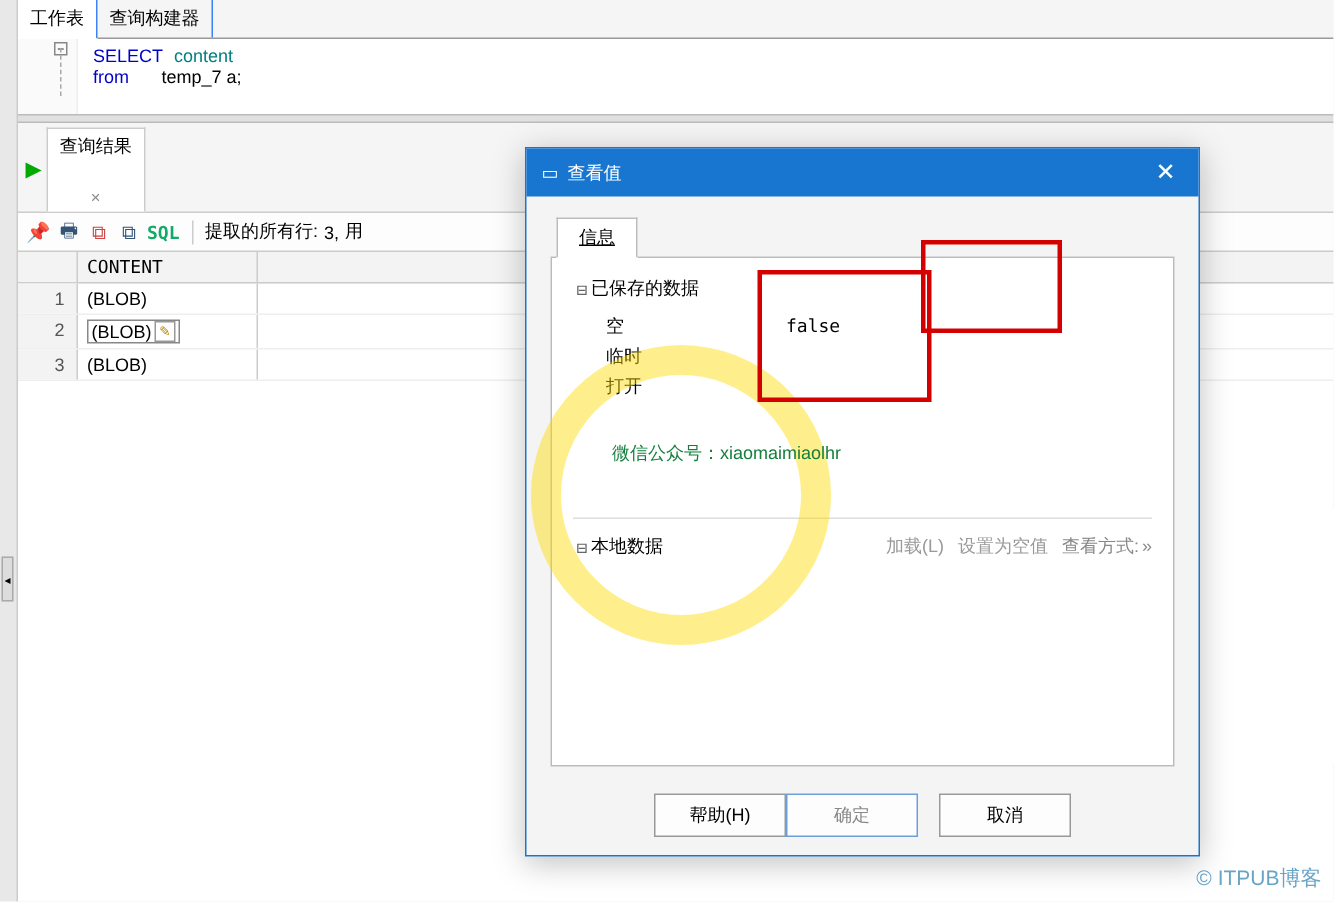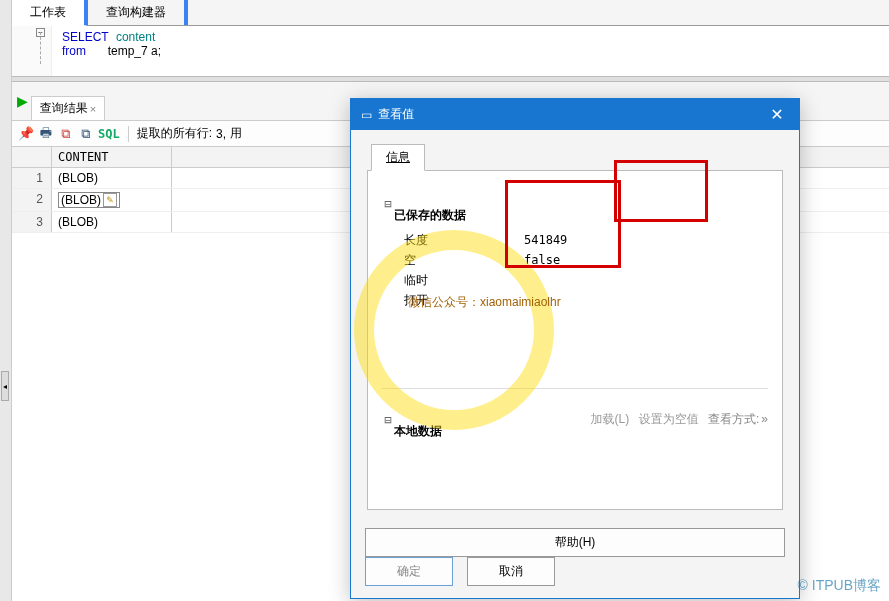--- a/index.html
+++ b/index.html
@@ -5,37 +5,37 @@
   * { box-sizing: border-box; font-family: "Microsoft YaHei", Arial, sans-serif; font-size: 12px; }
   body { margin: 0; background: #f0f0f0; width: 889px; height: 601px; overflow: hidden; position: relative; }
   
   .main-shell { display: flex; height: 100%; }
   .left-gutter { width: 12px; background: #e8e8e8; border-right: 1px solid #ccc; position: relative; }
   .left-gutter .collapse { position: absolute; bottom: 200px; left: 1px; width: 8px; height: 30px; background: #ddd; border: 1px solid #aaa; font-size: 8px; display:flex; align-items:center; justify-content:center;}
   
   .content { flex: 1; display: flex; flex-direction: column; background: #fff; }
   
   .tabs-top { display: flex; background: #f5f5f5; border-bottom: 1px solid #999; }
-  .tab { padding: 4px 18px; border-right: 4px solid #3b82f6; cursor: pointer; }
+  .tab { padding: 4px 8px; border-right: 1px solid #3b82f6; cursor: pointer; }
   .tab.active { background: #fff; border-bottom: 1px solid #fff; margin-bottom: -1px; }
   
   .sql-editor { display: flex; background: #fff; min-height: 50px; }
   .sql-gutter { width: 40px; background: #fafafa; border-right: 1px solid #eee; position:relative;}
   .sql-gutter .bar{ position:absolute; left:28px; top:6px; width:1px; height:32px; border-left:1px dashed #aaa;}
   .sql-gutter .minus{ position:absolute; left:24px; top:2px; width:9px;height:9px;border:1px solid #888;font-size:8px;line-height:7px;text-align:center;}
   .sql-text { padding: 4px 10px; font-family: Consolas, monospace; }
   .kw-blue { color: #0000cc; }
   .kw-teal { color: #008080; }
   .kw-black { color: #000; }
   
   .splitter-h { height: 6px; background: #e0e0e0; border-top: 1px solid #bbb; border-bottom: 1px solid #bbb; cursor: row-resize;}
   
   .result-tabbar { display: flex; align-items: center; background: #f5f5f5; border-bottom: 1px solid #ccc; padding-left: 2px;}
   .play-icon { color: #0a0; font-size: 14px; margin: 0 3px; }
-  .result-tab { padding: 3px 8px; background: #fff; border: 1px solid #ccc; border-bottom: none; margin-top: 14px; display:flex; align-items:center; gap:2px;}
+  .result-tab { padding: 3px 8px; background: #fff; border: 1px solid #ccc; border-bottom: none; margin-top: 3px; display:flex; align-items:center; gap:20px;flex-direction:column;}
   .close-x { color: #888; cursor: pointer; font-size:11px;}
   
   .toolbar { display: flex; align-items: center; padding: 4px 6px; border-bottom: 1px solid #ccc; background: #fdfdfd; gap: 4px;}
   .tb-icon { width: 16px; height: 16px; display: inline-flex; align-items:center; justify-content:center; font-size:13px;}
   .pin { color: #c00; }
   .printer { color: #357; }
   .copy1 { color: #c44; }
   .copy2 { color: #357; }
   .sql-badge { color: #1a6; font-weight: bold; font-family: Consolas,monospace;}
   .toolbar .divider { width:1px; height:16px; background:#ccc; margin:0 4px;}
@@ -56,39 +56,39 @@
   .dlg-title { background: #1876d0; color: #fff; padding: 6px 10px; display: flex; align-items: center; font-size: 13px;}
   .dlg-title .spacer { flex: 1; }
   .dlg-title .x { width: 36px; text-align: center; font-size: 16px; cursor: pointer; margin-right:-6px;}
   .dlg-title .ti-icon{ margin-right:6px; font-size:12px;}
   .dlg-body { padding: 14px 16px 10px; }
   .dlg-tab { display:inline-block; padding: 4px 14px; background: #fff; border: 1px solid #bbb; border-bottom: 1px solid #fff; position: relative; z-index: 2; margin-left: 4px; text-decoration: underline;}
   .dlg-panel { border: 1px solid #bbb; background: #fff; padding: 12px 14px 4px; margin-top: -1px; min-height: 340px;}
   
   .section-line { display:flex; align-items:center; margin-bottom:6px;}
   .tree-toggle { width:12px; display:inline-block; text-align:center; color:#666; font-family:monospace;}
-  .section-title { font-weight: bold; margin-top: 24px; }
+  .section-title { font-weight: normal; }
   .section-links { margin-left:auto; }
   .link { color: #2266cc; cursor: pointer; margin-right: 6px; white-space:nowrap;}
   .gray-txt { color: #888; }
   .arrow { color: #888; margin-left:2px;}
   .kv-grid { margin: 4px 0 8px 22px; }
   .kv-row { display:flex; line-height: 20px;}
   .kv-label { width: 60px; }
   .kv-val { font-family: Consolas, monospace; margin-left: 60px;}
   hr.sep { border:none; border-top:1px solid #ddd; margin:10px 0;}
   
-  .btnbar { display:flex; justify-content: center; padding: 8px 14px 12px; flex-direction: column; }
+  .btnbar { display:flex; justify-content: center; padding: 8px 14px 12px; }
   .btn { min-width: 88px; padding: 5px 12px; background: #fdfdfd; border: 1px solid #999; cursor: pointer; text-align:center;}
   .btn.primary { border-color: #6aa0d8; color:#888;}
   .btn-group-right { display:flex; gap:14px;}
   
   .wm-center { position:absolute; left:380px; top:290px; pointer-events:none; text-align:center;}
   .wm-text { font-size: 40px; color: #e85a8a; font-family: "KaiTi","STKaiti",serif; letter-spacing:4px;}
-  .wm-sub { font-size: 13px; color: #a16207; margin-top:4px;padding-left:28px;}
+  .wm-sub { font-size: 13px; color: #15803d; margin-top:4px;padding-left:28px;}
   .yellow-ring { position:absolute; width:200px; height:200px; border:20px solid rgba(255,220,0,0.45); border-radius:50%; left:354px; top:230px; pointer-events:none;}
   
   .red-box { position: absolute; border: 3px solid #d40000; pointer-events:none;}
   .rb1 { left: 505px; top: 180px; width: 116px; height: 88px; }
   .rb2 { left: 614px; top: 160px; width: 94px; height: 62px; }
   
   .corner-wm { position:absolute; right:8px; bottom:6px; color:#0369a1; font-size:14px; opacity:0.6;}
   .link-gray{ color:#999;text-align:right;}
 </style>
 </head>
@@ -169,24 +169,20 @@
   </div>
   <div class="dlg-body">
     <div class="dlg-tab">信息</div>
     <div class="dlg-panel">
       <div class="section-line">
         <span class="tree-toggle">⊟</span>
         <span class="section-title">已保存的数据</span>
       </div>
       <div class="kv-grid">
         <div class="kv-row">
-            <span class="kv-label">长度</span>
-            <span class="kv-val">541849</span>
-          </div>
-        <div class="kv-row">
             <span class="kv-label">空</span>
             <span class="kv-val">false</span>
           </div>
         <div class="kv-row">
             <span class="kv-label">临时</span>
           </div>
         <div class="kv-row">
             <span class="kv-label">打开</span>
           </div>
       </div>

